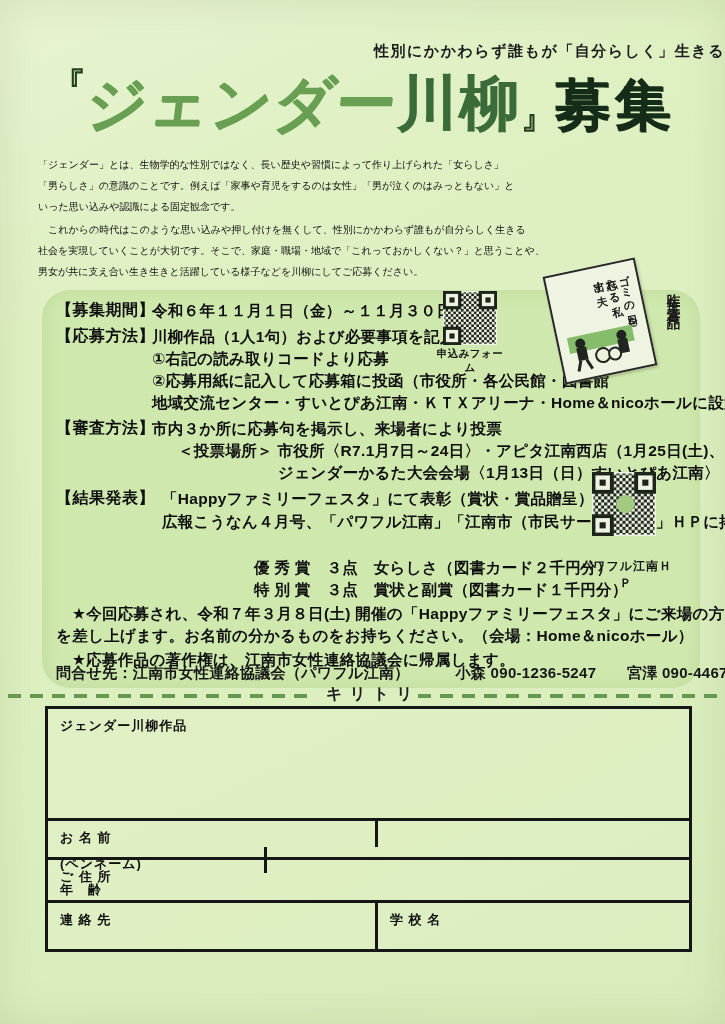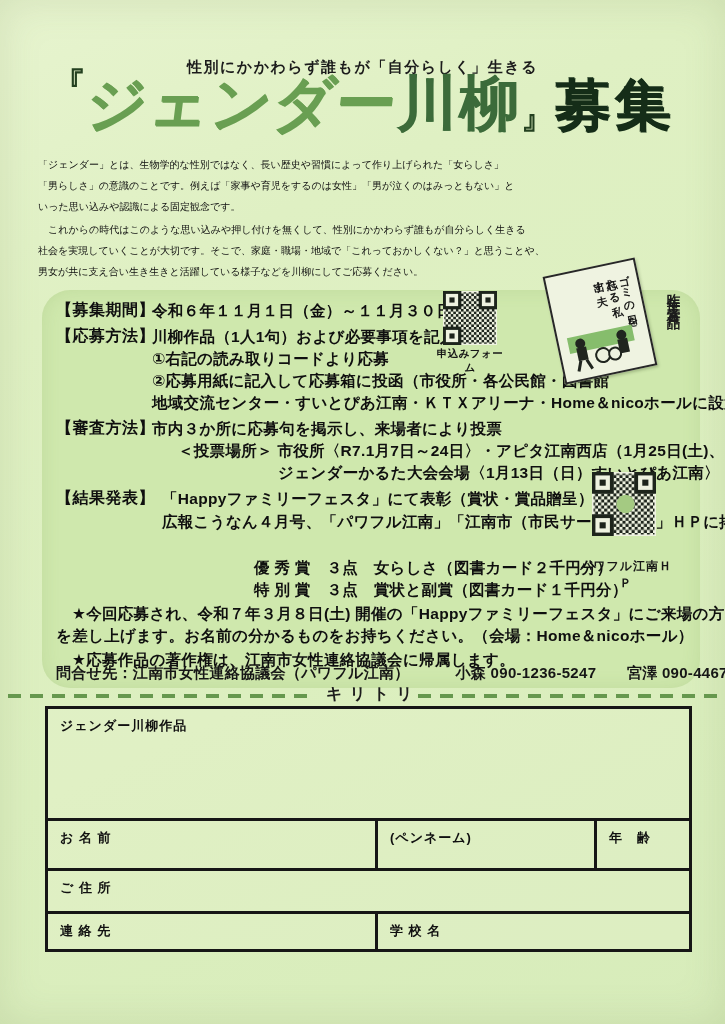--- a/index.html
+++ b/index.html
@@ -8,21 +8,21 @@
     width:725px;height:1024px;
     margin:0 auto;
     background:linear-gradient(155deg,#e7f4cf 0%,#dff0c3 25%,#dcefbf 60%,#d7ecba 100%);
     font-family:"Liberation Sans","DejaVu Sans",sans-serif;
     color:#161616;
     overflow:hidden;
     box-shadow:inset 0 0 40px rgba(120,140,90,.18);
   }
   .abs{position:absolute;}
   
-  .tagline{top:58px;left:0;width:100%;text-align:center;font-size:15px;font-weight:600;letter-spacing:1.5px;color:#1b1b1b;}
+  .tagline{top:42px;left:0;width:100%;text-align:right;font-size:15px;font-weight:600;letter-spacing:1.5px;color:#1b1b1b;}
   .title{top:62px;left:0;width:100%;text-align:center;white-space:nowrap;}
   .title .q-open{font-size:36px;font-weight:900;color:#23401f;vertical-align:26px;}
   .title .main-light{display:inline-block;font-size:60px;font-weight:900;color:#699f52;letter-spacing:1px;transform:skewX(-7deg);text-shadow:1px 1px 0 #699f52;}
   .title .main-dark{display:inline-block;font-size:60px;font-weight:900;color:#3c6b3a;letter-spacing:2px;text-shadow:1px 0 0 #3c6b3a;}
   .title .q-close{font-size:34px;font-weight:900;color:#23401f;vertical-align:-4px;}
   .title .suffix{font-size:56px;font-weight:900;color:#152d18;letter-spacing:4px;text-shadow:1px 1px 0 #152d18;text-align:center;}
   
   .intro{left:38px;width:668px;font-size:10px;line-height:21px;font-weight:500;white-space:pre-line;color:#101010;}
   
   .infobox{left:42px;top:290px;width:658px;height:398px;background:#cfe8ad;border-radius:28px;box-shadow:inset 0 0 18px rgba(110,150,70,.15);}
@@ -173,21 +173,21 @@
   <div class="abs dash" style="left:8px;top:694px;width:308px;"></div>
   <div class="abs cut-label" style="left:326px;top:684px;">キリトリ</div>
   <div class="abs dash" style="left:418px;top:694px;width:300px;"></div>
 
   <div class="abs form">
     <div class="f-row bb" style="height:112px;">
       <div class="cell" style="flex:1;">
         <span class="f-label">ジェンダー川柳作品</span>
       </div>
     </div>
-    <div class="f-row bb" style="height:50px;">
+    <div class="f-row bb" style="height:39px;flex-direction:column;">
       <div class="cell br" style="width:330px;">
         <span class="f-label">お 名 前</span>
       </div>
       <div class="cell br" style="width:219px;">
         <span class="f-label">(ペンネーム)</span>
       </div>
       <div class="cell" style="flex:1;">
         <span class="f-label">年　齢</span>
       </div>
     </div>

